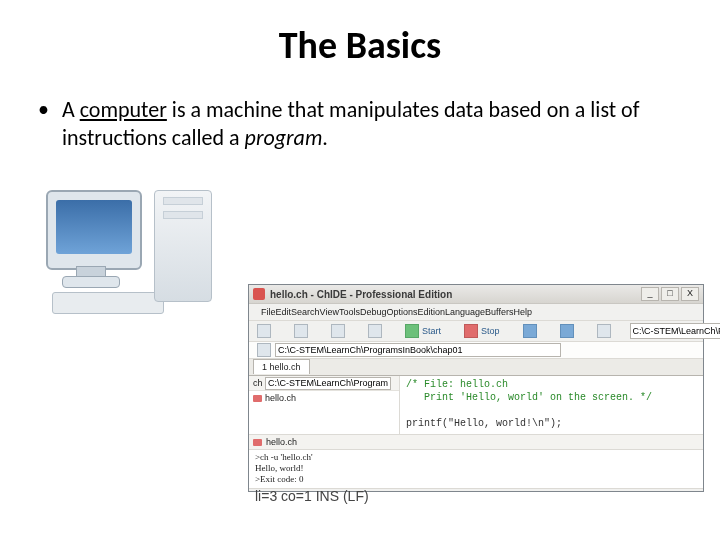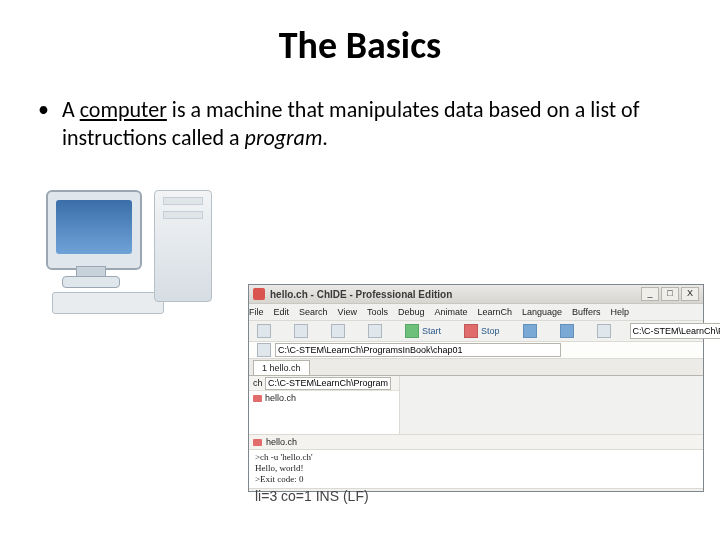--- a/index.html
+++ b/index.html
@@ -17,31 +17,31 @@
   .base{position:absolute;left:22px;top:92px;width:56px;height:10px;background:#dfe6ec;border:1px solid #9aa7b3;border-radius:4px}
   .keyboard{position:absolute;left:12px;top:108px;width:110px;height:20px;background:#e8ecef;border:1px solid #b6c0c9;border-radius:3px}
   .tower{position:absolute;left:114px;top:6px;width:56px;height:110px;background:linear-gradient(180deg,#f2f4f6,#d6dde3);border:1px solid #b6c0c9;border-radius:4px}
   .tower .slot{height:6px;margin:6px 8px 0;background:#e0e5ea;border:1px solid #c6cfd7}
   .ide{position:absolute;left:248px;top:284px;width:454px;height:206px;border:1px solid #7f868d;background:#f1f1ef;font-family:Tahoma,Arial,sans-serif;font-size:9px;color:#222}
   .ide .titlebar{height:18px;background:linear-gradient(180deg,#eae9e7,#d7d5d0);display:flex;align-items:center;padding:0 4px;border-bottom:1px solid #c9c7c2}
   .ide .titlebar .icon{width:12px;height:12px;background:#d9534f;border-radius:2px;margin-right:5px}
   .ide .titlebar .ttxt{font-size:10px;font-weight:700;color:#3a3a3a}
   .ide .wbtns{margin-left:auto;display:flex;gap:2px}
   .ide .wbtns span{width:16px;height:12px;border:1px solid #b7b4ae;background:#efeeea;text-align:center;line-height:10px;font-size:9px}
-  .ide .menubar{height:16px;display:flex;align-items:center;gap:10px;padding:0 0;border-bottom:1px solid #dcdad5}
+  .ide .menubar{height:16px;display:flex;align-items:center;padding:0 12px;border-bottom:1px solid #dcdad5}
   .ide .toolbar{height:20px;display:flex;align-items:center;padding:0 4px;border-bottom:1px solid #dcdad5;gap:15px}
   .tbtn{display:inline-flex;align-items:center;gap:3px;padding:0 4px;height:16px}
   .tbtn .i{width:12px;height:12px;background:#dfe6ec;border:1px solid #aeb7bf}
   .tbtn .i.red{background:#e06c6c;border-color:#c05a5a}
   .tbtn .i.green{background:#6cc07a;border-color:#57a766}
   .tbtn .i.blue{background:#7aa9d6;border-color:#6290bb}
   .tbtn .lbl{color:#2b5a8a}
   .ide .pathbar{height:16px;display:flex;align-items:center;padding:0 4px;border-bottom:1px solid #dcdad5;background:#fdfdfc}
   .ide .pathbar input{height:12px;width:280px;font-size:9px;border:1px solid #b7b4ae;background:#fff;padding:0 2px}
-  .ide .tabrow{height:16px;display:flex;align-items:center;padding:0 4px;border-bottom:1px solid #b7b4ae;background:#ecebe7}
+  .ide .tabrow{height:16px;display:flex;align-items:flex-start;padding:0 4px;border-bottom:1px solid #b7b4ae;background:#ecebe7}
   .ide .tab{height:14px;padding:0 8px;background:#fff;border:1px solid #b7b4ae;border-bottom:none;font-size:9px;line-height:14px}
   .ide .split{display:flex;height:58px;border-bottom:1px solid #dcdad5}
   .ide .left{width:150px;border-right:1px solid #dcdad5;display:flex;flex-direction:column}
   .ide .left-hdr{height:14px;background:#f4f3f0;border-bottom:1px solid #e4e2dd;padding-left:4px;line-height:14px;font-size:9px}
   .ide .left-hdr input{width:120px;height:11px;font-size:9px;border:1px solid #b7b4ae;background:#fff;padding:0 2px}
   .ide .left-label{height:12px;padding-left:4px;font-size:8px;color:#555;border-bottom:1px solid #e4e2dd}
   .ide .filelist{flex:1;background:#fff;padding:2px 4px}
   .ide .filelist .fi{display:flex;align-items:center;gap:3px}
   .ide .filelist .dot{width:9px;height:7px;background:#e06c6c;border-radius:1px}
   .ide .right{flex:1;background:#fff;padding:2px 6px;font-family:"Courier New",monospace;font-size:10px;line-height:13px;color:#333;white-space:pre}
@@ -84,22 +84,22 @@
       </div>
     </div>
 
     <div class="menubar">
       <span>File</span>
       <span>Edit</span>
       <span>Search</span>
       <span>View</span>
       <span>Tools</span>
       <span>Debug</span>
-      <span>Animate</span>
-      <span>LearnCh</span>
+      <span>Options</span>
+      <span>Edition</span>
       <span>Language</span>
       <span>Buffers</span>
       <span>Help</span>
     </div>
 
     <div class="toolbar">
       <span class="tbtn">
           <span class="i"></span>
         </span>
       <span class="tbtn">
@@ -155,20 +155,24 @@
         <div class="left-hdr">
           ch <input value="C:\C-STEM\LearnCh\ProgramsInBook\ch..." style="">
         </div>
         <div class="filelist">
           <div class="fi">
             <span class="dot"></span>
             <span>hello.ch</span>
           </div>
         </div>
       </div>
+      <div class="right"><span style="color:#2a8a2a">/* File: hello.ch
+   Print 'Hello, world' on the screen. */</span>
+<span></span>
+<span>printf("Hello, world!\n");</span></div>
     </div>
 
     <div class="file-row">
       <span class="dot"></span>
       <span>hello.ch</span>
     </div>
 
     <div class="output">&gt;ch -u 'hello.ch'
 Hello, world!
 &gt;Exit code: 0</div>

